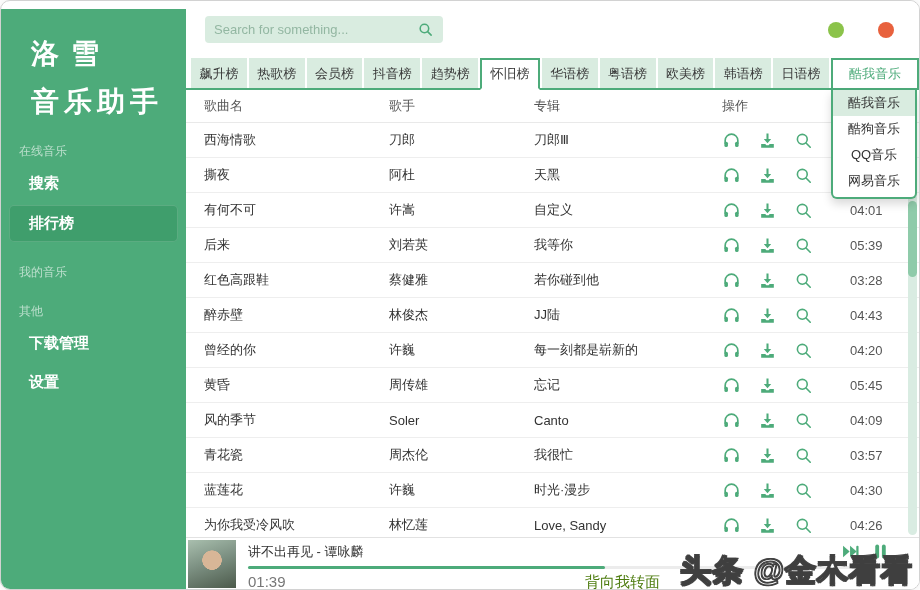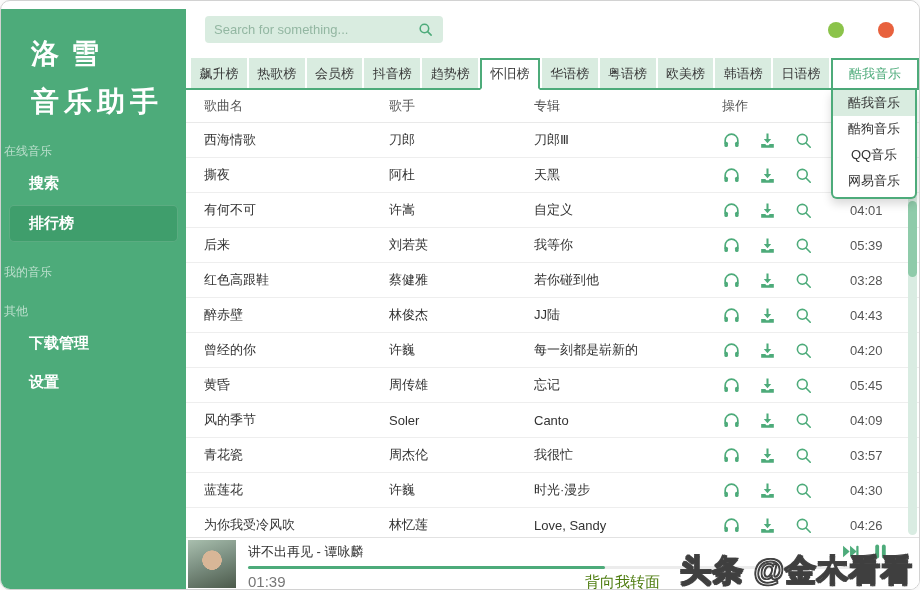--- a/index.html
+++ b/index.html
@@ -15,21 +15,21 @@
   }
   
   .sidebar {
     position:absolute; left:0; top:8px; bottom:0; width:185px;
     background:#4dab7a; color:#fff; z-index:3;
   }
   .logo { padding:26px 0 0 30px; font-weight:bold; color:#fff; }
   .logo .l1 { font-size:28px; letter-spacing:12px; }
   .logo .l2 { font-size:28px; letter-spacing:5px; margin-top:10px; }
   .side-section-label {
-    margin:22px 0 4px 0; padding-left:3px;
+    margin:22px 0 4px 0; padding-left:18px;
     font-size:12px; color:rgba(255,255,255,.62);
   }
   .side-item {
     padding:10px 0 10px 28px; font-size:15px; font-weight:bold;
     color:#fff; cursor:pointer;
   }
   .side-item.active {
     background:#3f9e6c; border-radius:5px; margin:2px 8px;
     padding:9px 0 9px 20px; box-shadow:inset 0 0 0 1px rgba(255,255,255,.15);
   }

